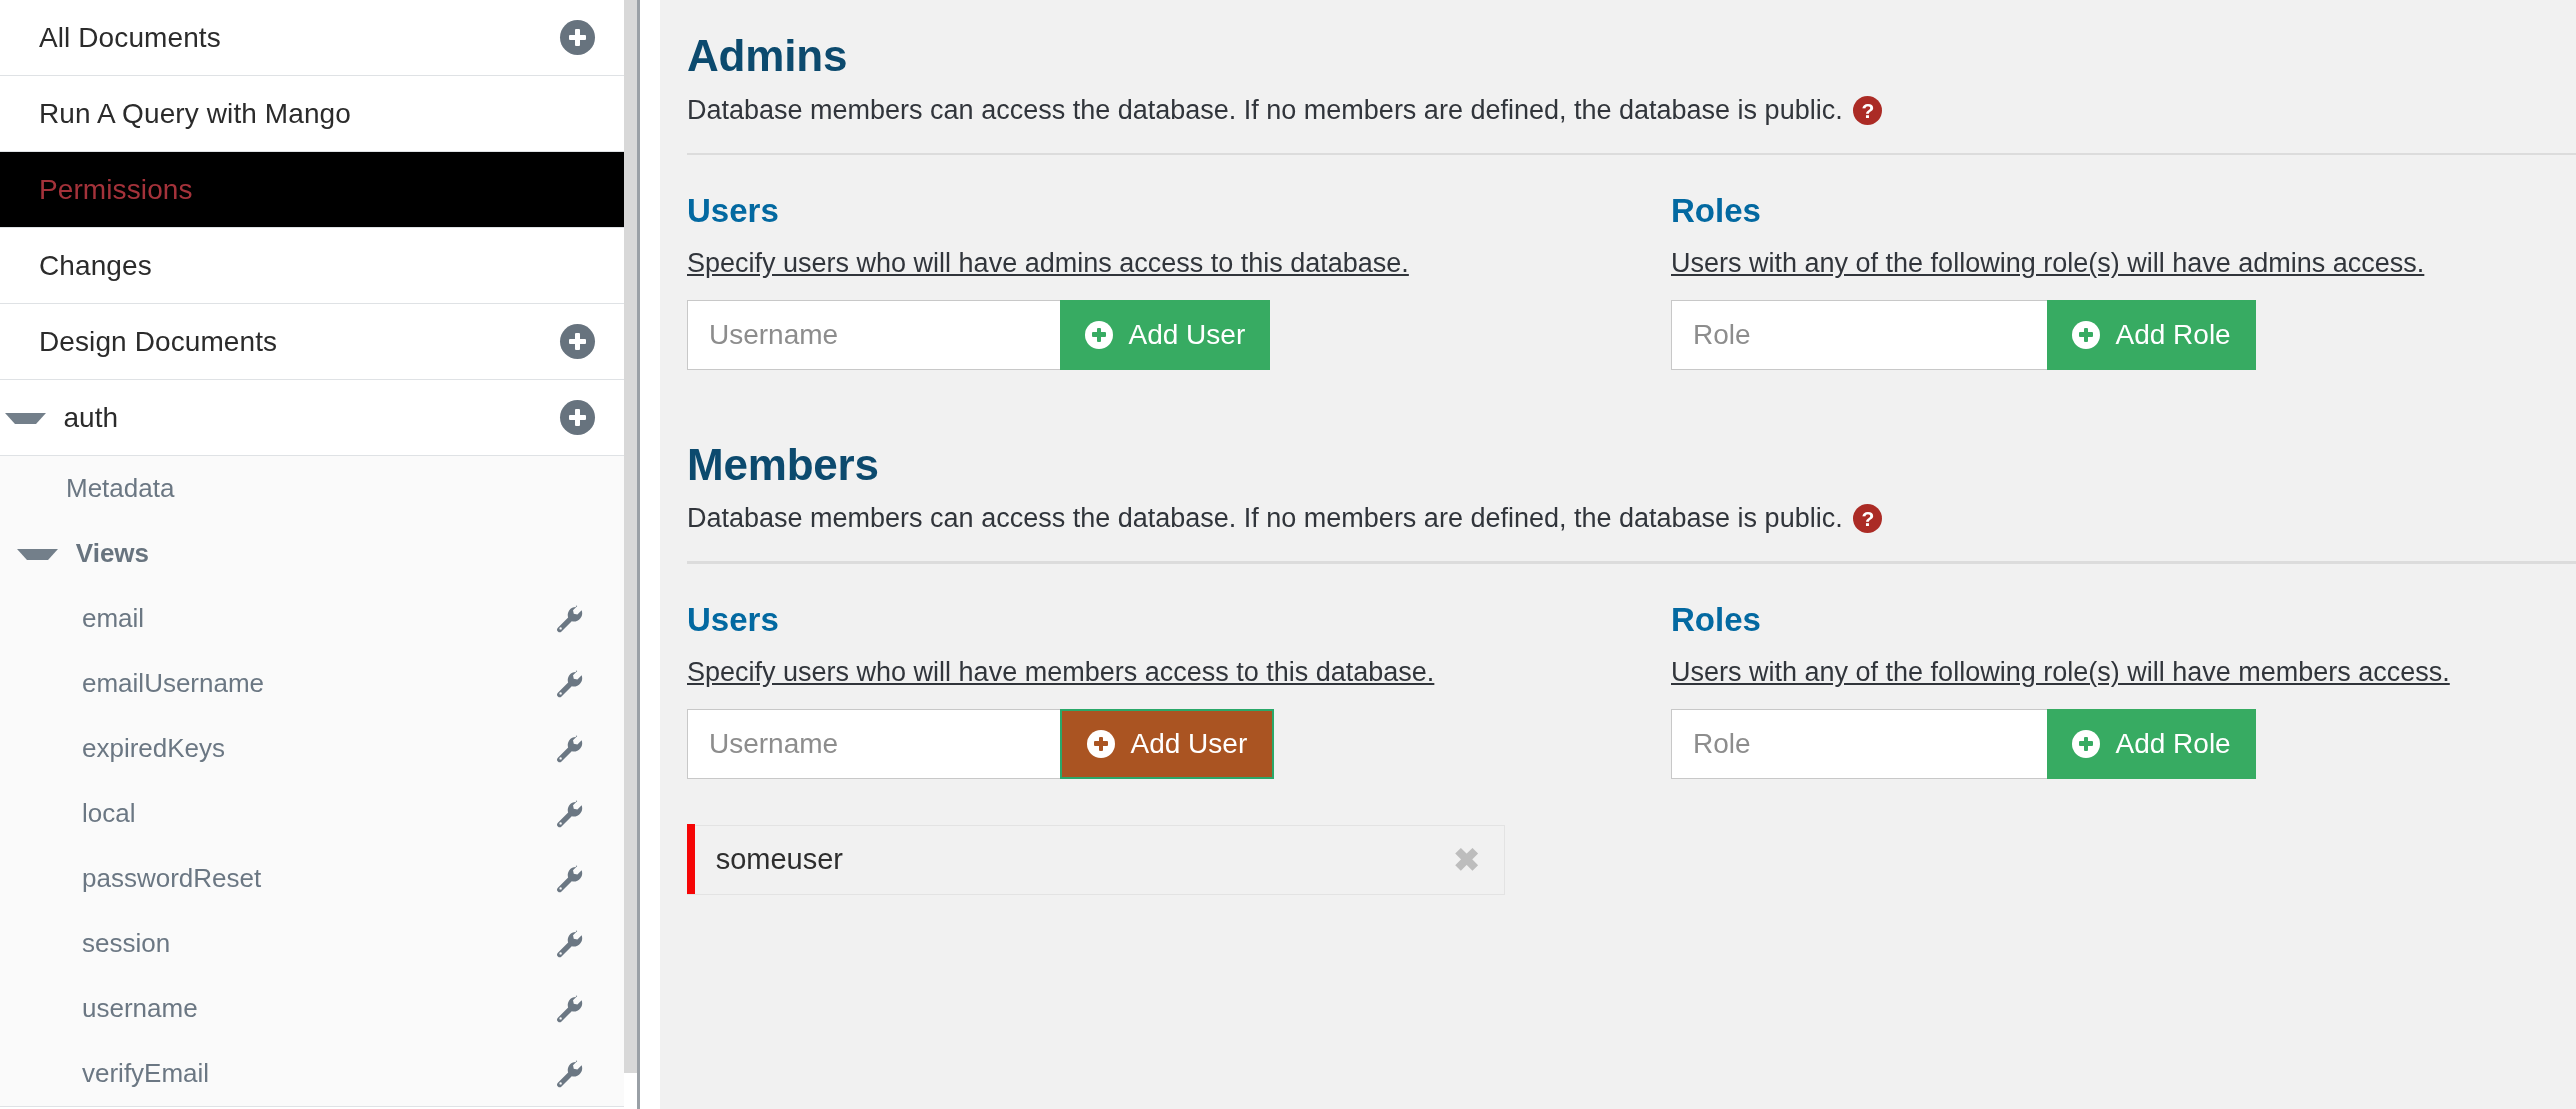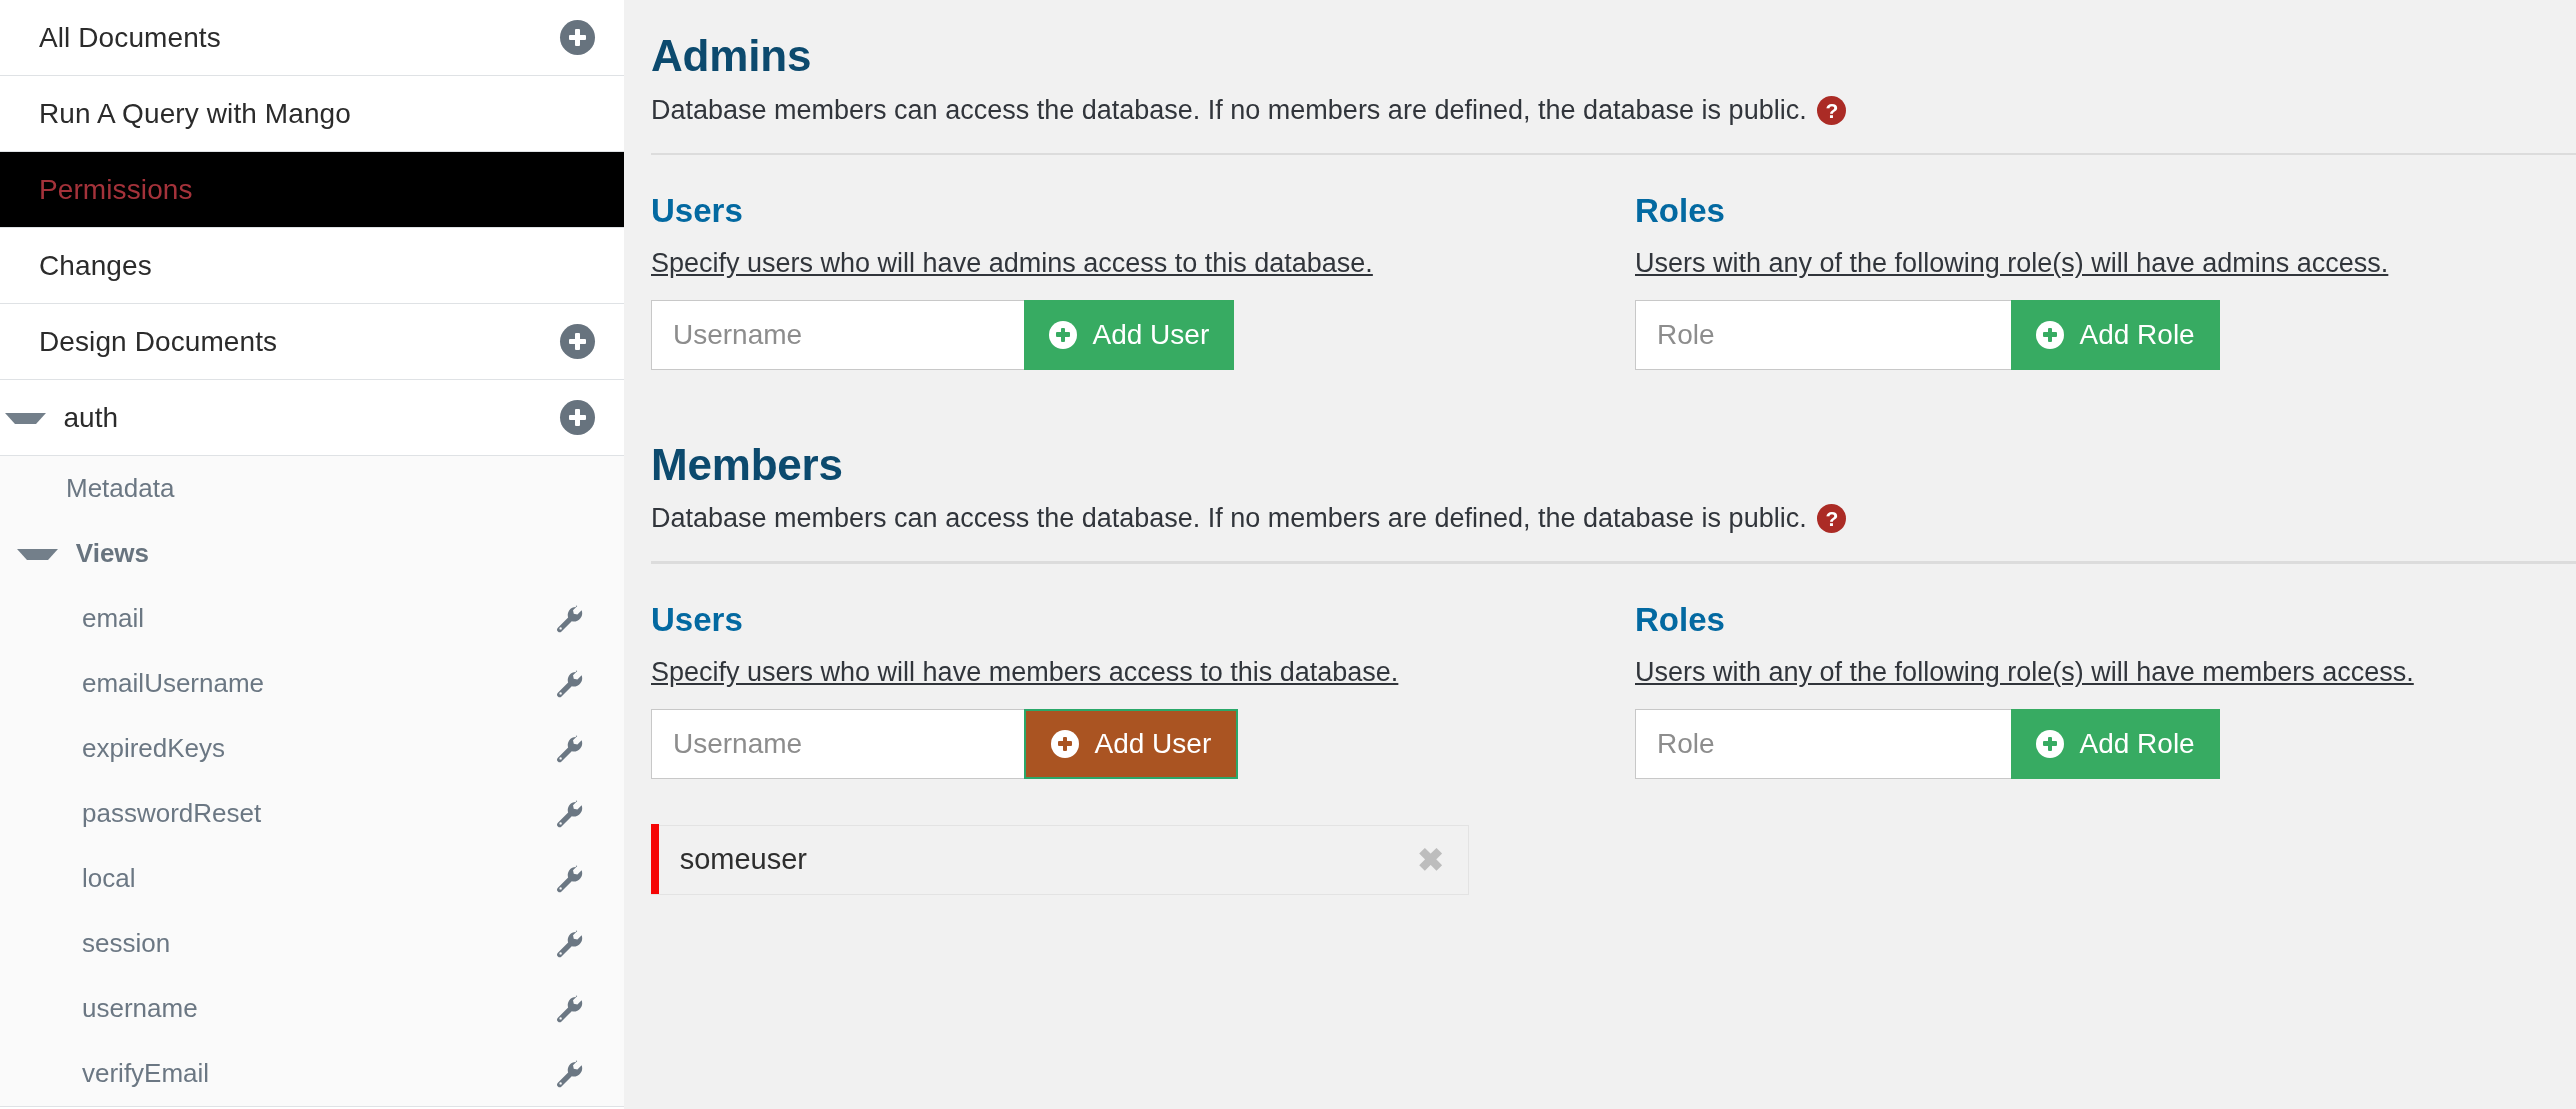--- a/index.html
+++ b/index.html
@@ -12,20 +12,21 @@
     height: 1110px;
     font-family: "Liberation Sans", sans-serif;
     overflow: hidden;
   }
   .app {
     position: relative;
     width: 2576px;
     height: 1090px;
     display: flex;
     background: #ffffff;
+    gap: 36px;
   }
 
   
   .sidebar {
     position: relative;
     width: 624px;
     height: 1110px;
     background: #ffffff;
     box-sizing: border-box;
     flex: 0 0 624px;
@@ -400,31 +401,31 @@
           <span class="tree-label">expiredKeys</span>
           <span class="spacer"></span>
           <span class="wrench-icon">
             <svg viewBox="0 0 32 32" width="29" height="29">
                 <path fill="#6b7783" d="M24.2 3.2a9 9 0 0 0-8.6 11.8L4.3 26.3a2.8 2.8 0 1 0 4 4L19.6 19a9 9 0 0 0 11.5-8.9c0-1.1-.2-2.2-.6-3.2l-4.7 4.7-4-.8-.8-4 4.7-4.7c-.5-.2-1-.3-1.5-.4zM7.3 28.2a1.3 1.3 0 1 1 0-2.6 1.3 1.3 0 0 1 0 2.6z"></path>
               </svg>
           </span>
         </div>
 
         <div class="tree-row leaf">
+          <span class="tree-label">local</span>
+          <span class="spacer"></span>
+          <span class="wrench-icon">
+            <svg viewBox="0 0 32 32" width="29" height="29">
+                <path fill="#6b7783" d="M24.2 3.2a9 9 0 0 0-8.6 11.8L4.3 26.3a2.8 2.8 0 1 0 4 4L19.6 19a9 9 0 0 0 11.5-8.9c0-1.1-.2-2.2-.6-3.2l-4.7 4.7-4-.8-.8-4 4.7-4.7c-.5-.2-1-.3-1.5-.4zM7.3 28.2a1.3 1.3 0 1 1 0-2.6 1.3 1.3 0 0 1 0 2.6z"></path>
+              </svg>
+          </span>
+        </div>
+
+        <div class="tree-row leaf">
           <span class="tree-label">passwordReset</span>
-          <span class="spacer"></span>
-          <span class="wrench-icon">
-            <svg viewBox="0 0 32 32" width="29" height="29">
-                <path fill="#6b7783" d="M24.2 3.2a9 9 0 0 0-8.6 11.8L4.3 26.3a2.8 2.8 0 1 0 4 4L19.6 19a9 9 0 0 0 11.5-8.9c0-1.1-.2-2.2-.6-3.2l-4.7 4.7-4-.8-.8-4 4.7-4.7c-.5-.2-1-.3-1.5-.4zM7.3 28.2a1.3 1.3 0 1 1 0-2.6 1.3 1.3 0 0 1 0 2.6z"></path>
-              </svg>
-          </span>
-        </div>
-
-        <div class="tree-row leaf">
-          <span class="tree-label">local</span>
           <span class="spacer"></span>
           <span class="wrench-icon">
             <svg viewBox="0 0 32 32" width="29" height="29">
                 <path fill="#6b7783" d="M24.2 3.2a9 9 0 0 0-8.6 11.8L4.3 26.3a2.8 2.8 0 1 0 4 4L19.6 19a9 9 0 0 0 11.5-8.9c0-1.1-.2-2.2-.6-3.2l-4.7 4.7-4-.8-.8-4 4.7-4.7c-.5-.2-1-.3-1.5-.4zM7.3 28.2a1.3 1.3 0 1 1 0-2.6 1.3 1.3 0 0 1 0 2.6z"></path>
               </svg>
           </span>
         </div>
 
         <div class="tree-row leaf">
           <span class="tree-label">session</span>

